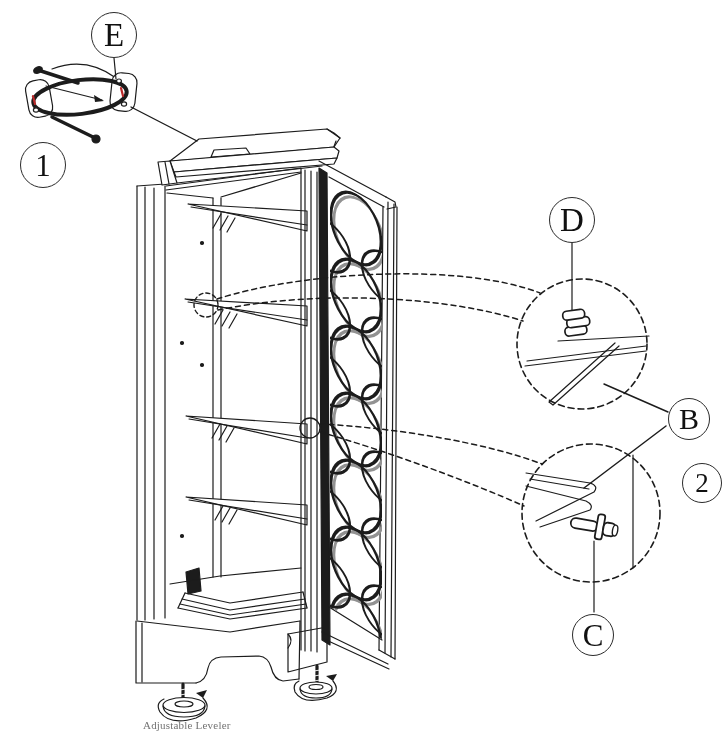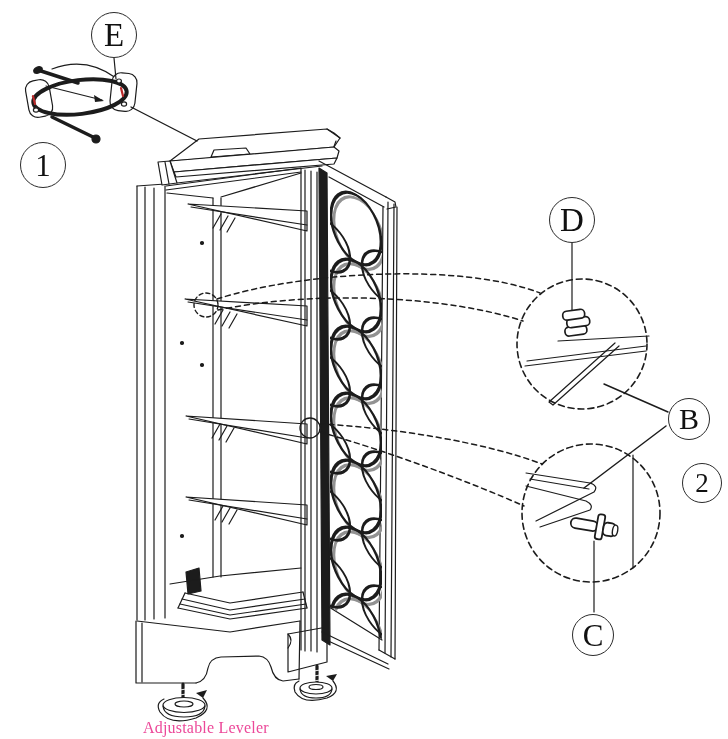--- a/index.html
+++ b/index.html
@@ -14,21 +14,21 @@
     color:#111;line-height:1;box-sizing:border-box;
     font-family:"Liberation Serif", serif;
   }
   .co-e{left:91px;top:12px;width:46px;height:46px;font-size:33px;}
   .co-1{left:20px;top:142px;width:46px;height:46px;font-size:31px;}
   .co-d{left:549px;top:197px;width:46px;height:46px;font-size:33px;}
   .co-b{left:668px;top:398px;width:42px;height:42px;font-size:30px;}
   .co-2{left:682px;top:463px;width:40px;height:40px;font-size:27px;}
   .co-c{left:572px;top:614px;width:42px;height:42px;font-size:31px;}
   .caption{
-    position:absolute;left:143px;top:719px;font-size:16px;color:#ec4899;
+    position:absolute;left:143px;top:719px;font-size:11px;color:#737373;
     font-family:"Liberation Serif", serif;letter-spacing:.2px;
   }
 </style>
 </head>
 <body>
 
 <div class="stage">
 
 <svg width="728" height="739" viewBox="0 0 728 739">
   <defs>

